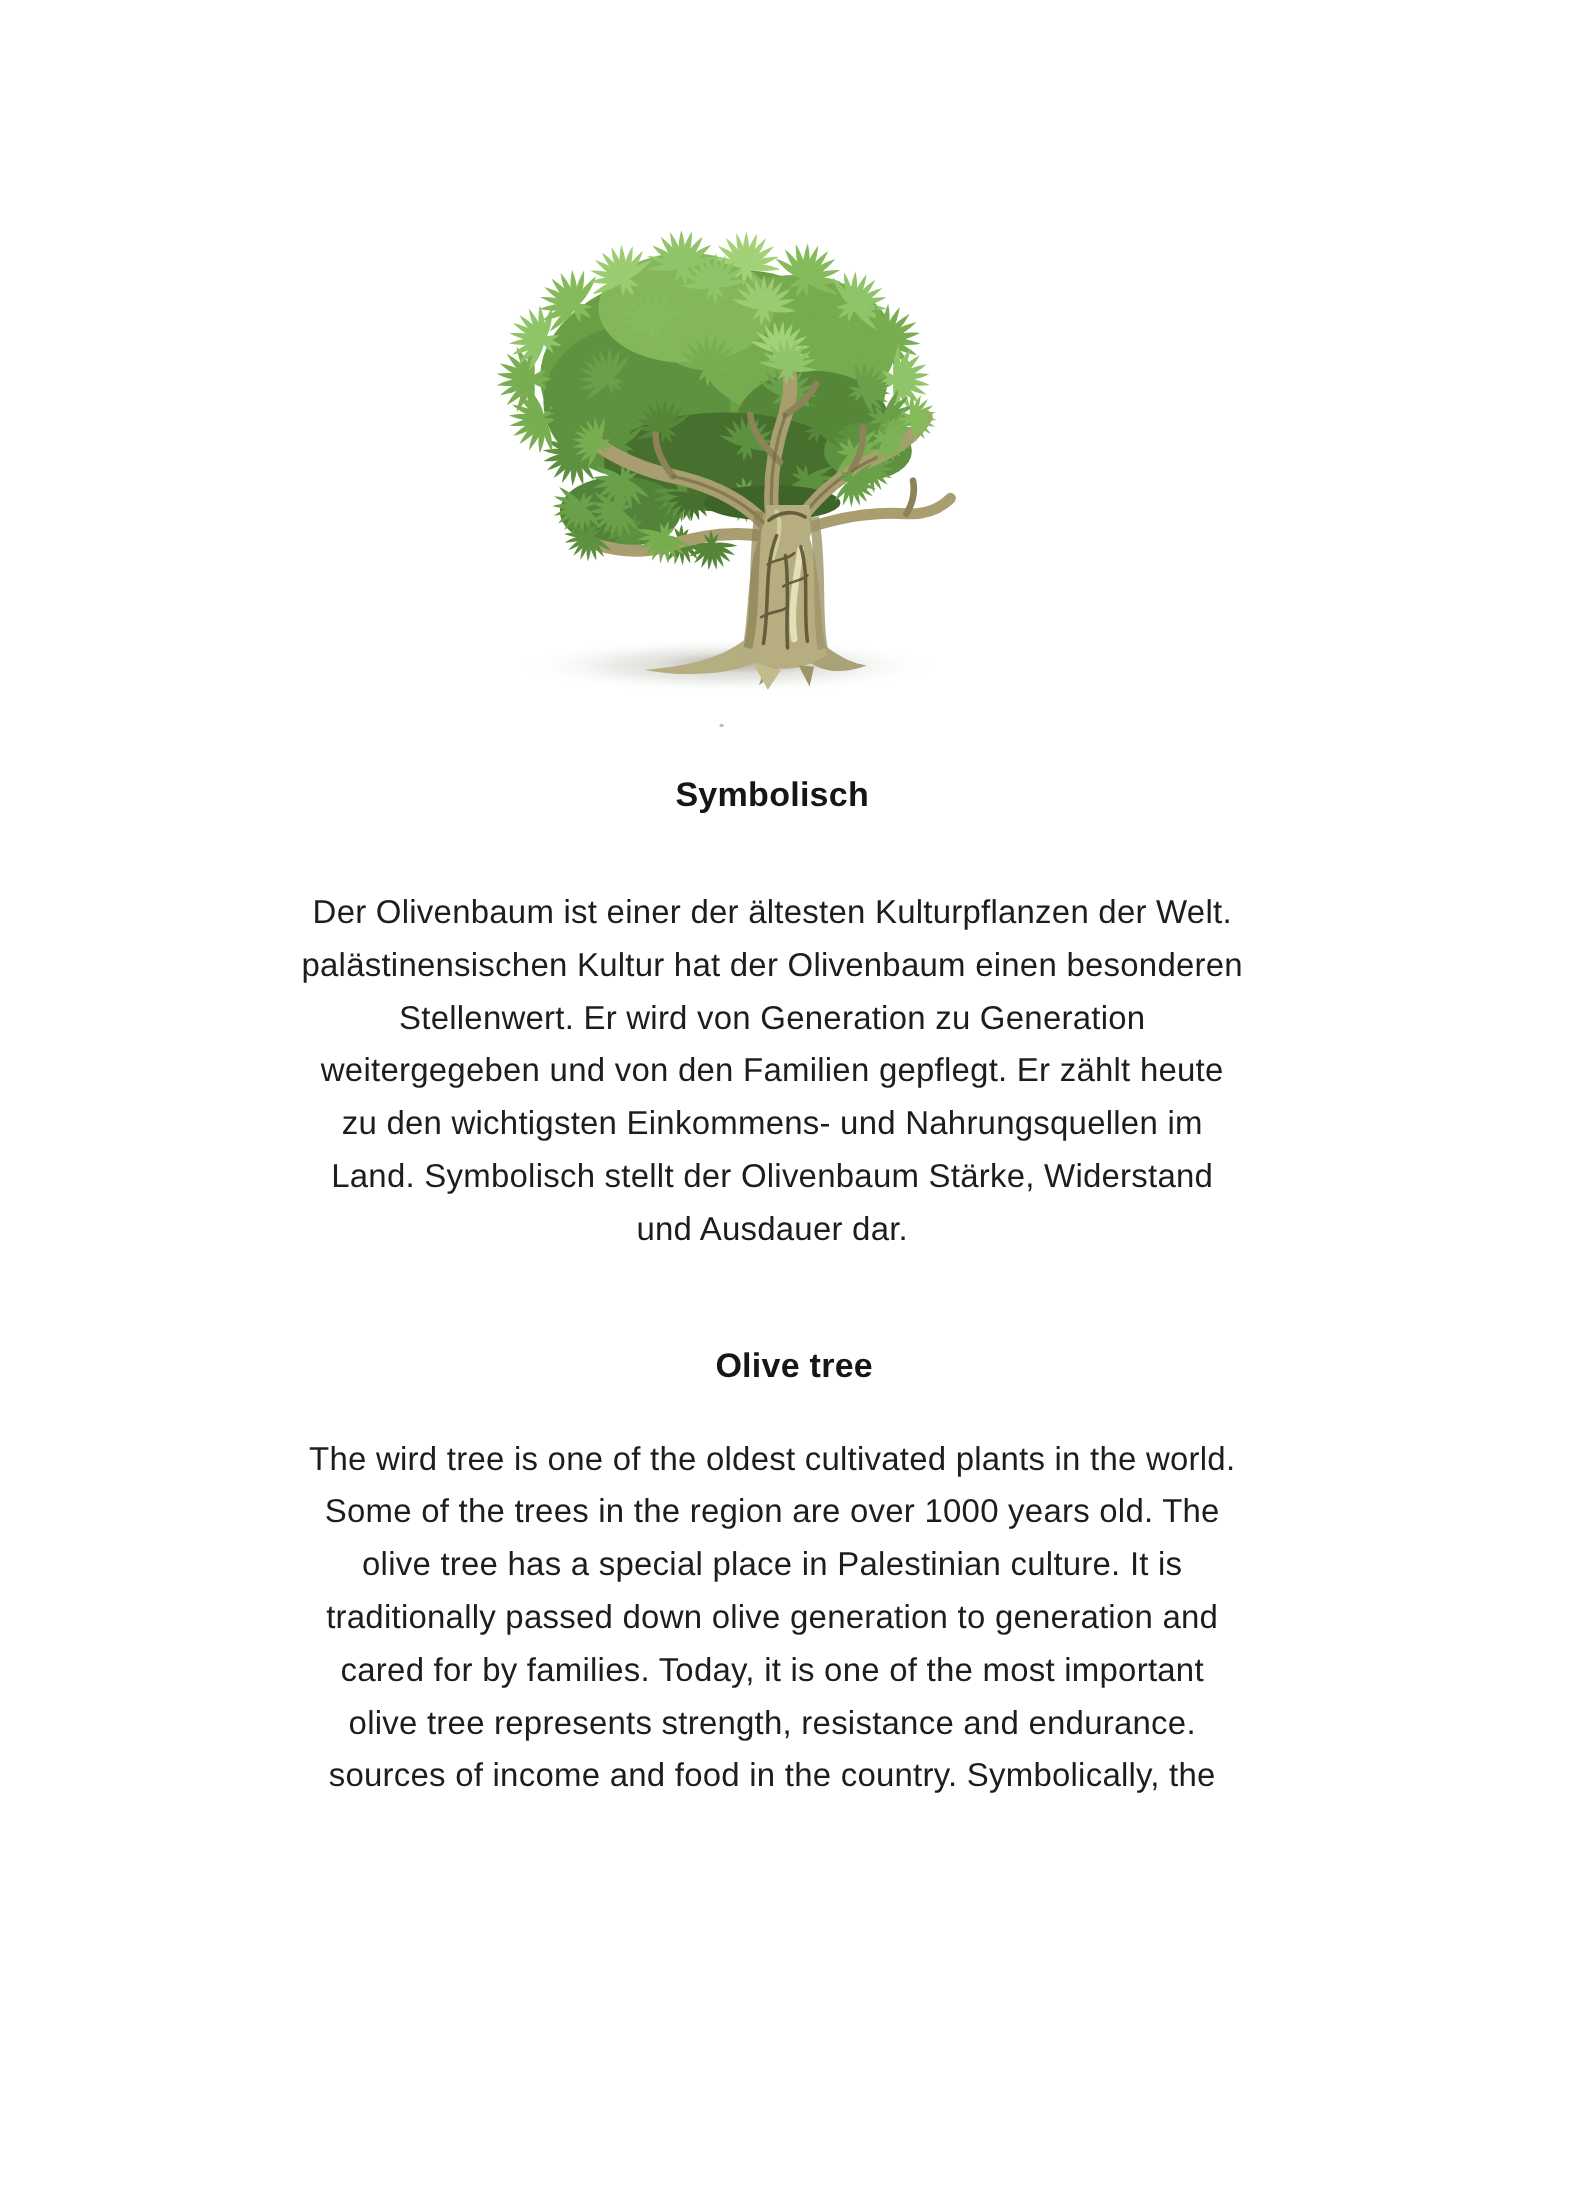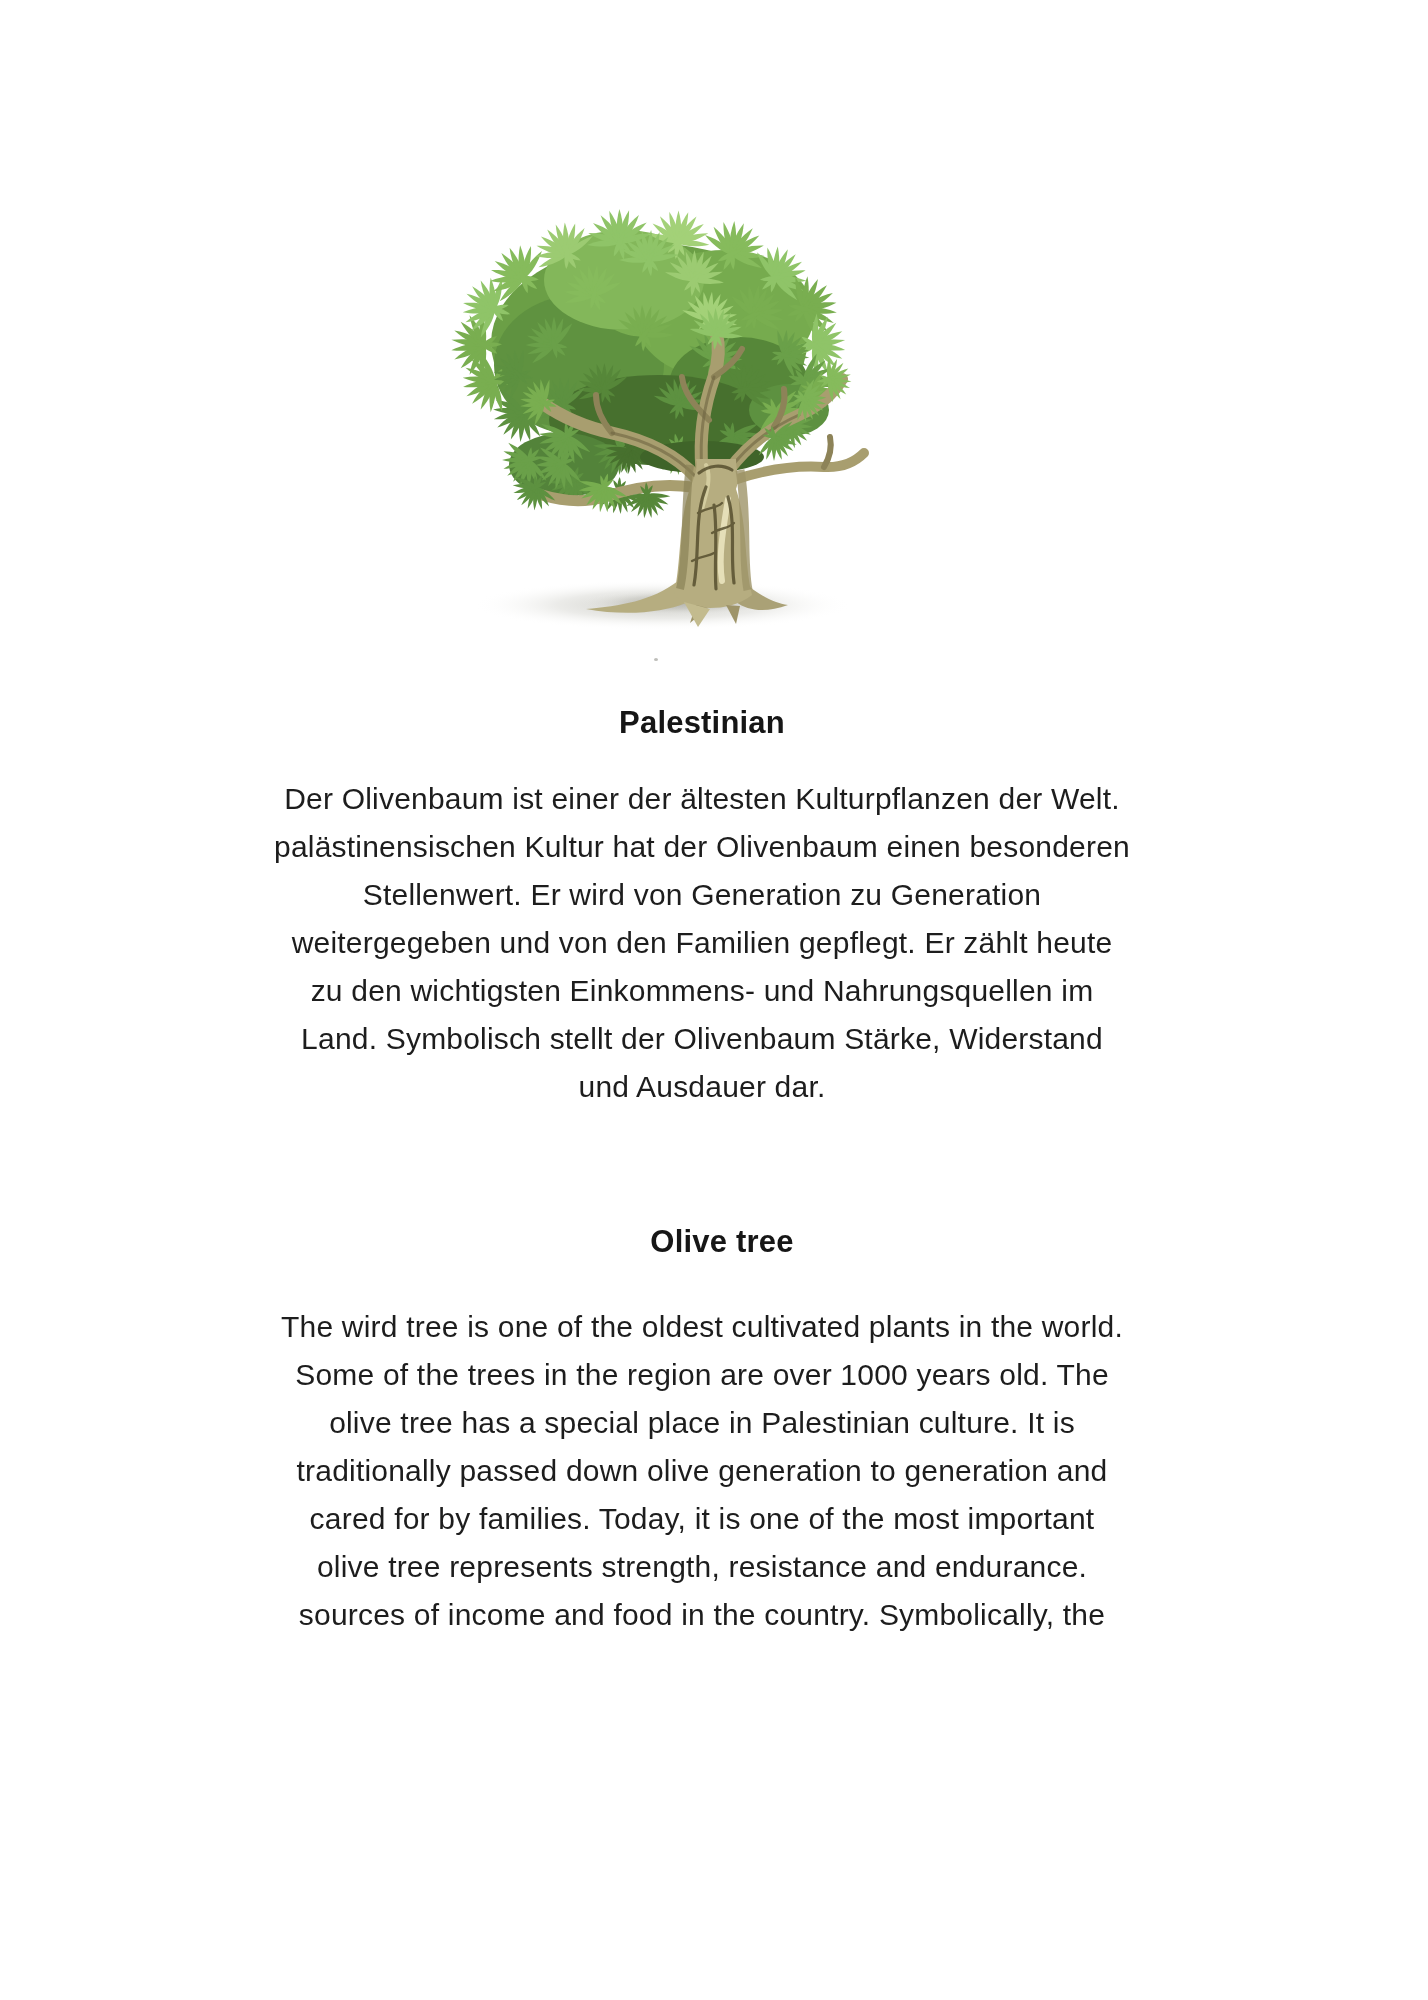--- a/index.html
+++ b/index.html
@@ -19,21 +19,21 @@
     border-radius:50%;background:rgba(110,110,102,0.45);
   }
   .centered{position:absolute;left:0;right:24px;text-align:center;}
   .heading{
     font-weight:bold;font-size:31px;line-height:44px;color:#161616;
     letter-spacing:0.2px;margin:0;
   }
   #heading-de{top:701px;}
   #heading-en{top:1220px;margin-left:40px;}
   .para{font-size:30px;line-height:48px;color:#1d1d1d;letter-spacing:0.2px;}
-  #para-de{top:775px;}
+  #para-de{top:806px;}
   #para-en{top:1303px;}
   .text-line{height:48px;white-space:nowrap;}
 </style>
 </head>
 <body>
 
 <div class="page">
 
   <figure class="tree-figure">
     <svg viewBox="0 0 540 478" xmlns="http://www.w3.org/2000/svg" role="img">
@@ -174,21 +174,21 @@
         <use href="#tuft" transform="translate(92 322) rotate(-150) scale(0.78)" fill="#5d9140"></use>
         <use href="#tuft" transform="translate(272 170) rotate(8) scale(0.9)" fill="#8fc468"></use>
         <use href="#tuft" transform="translate(385 215) rotate(85) scale(0.75)" fill="#86bb5c"></use>
         <use href="#tuft" transform="translate(100 238) rotate(-72) scale(0.8)" fill="#79ae50"></use>
       </g>
     </svg>
   </figure>
 
   <div class="artifact-dot"></div>
 
-  <h1 id="heading-de" class="centered heading">Palestinian</h1>
+  <h1 id="heading-de" class="centered heading">Symbolisch</h1>
 
   <div id="para-de" class="centered para">
     <div class="text-line">Der Olivenbaum ist einer der ältesten Kulturpflanzen der Welt.</div>
     <div class="text-line">palästinensischen Kultur hat der Olivenbaum einen besonderen</div>
     <div class="text-line">Stellenwert. Er wird von Generation zu Generation</div>
     <div class="text-line">weitergegeben und von den Familien gepflegt. Er zählt heute</div>
     <div class="text-line">zu den wichtigsten Einkommens- und Nahrungsquellen im</div>
     <div class="text-line">Land. Symbolisch stellt der Olivenbaum Stärke, Widerstand</div>
     <div class="text-line">und Ausdauer dar.</div>
   </div>

